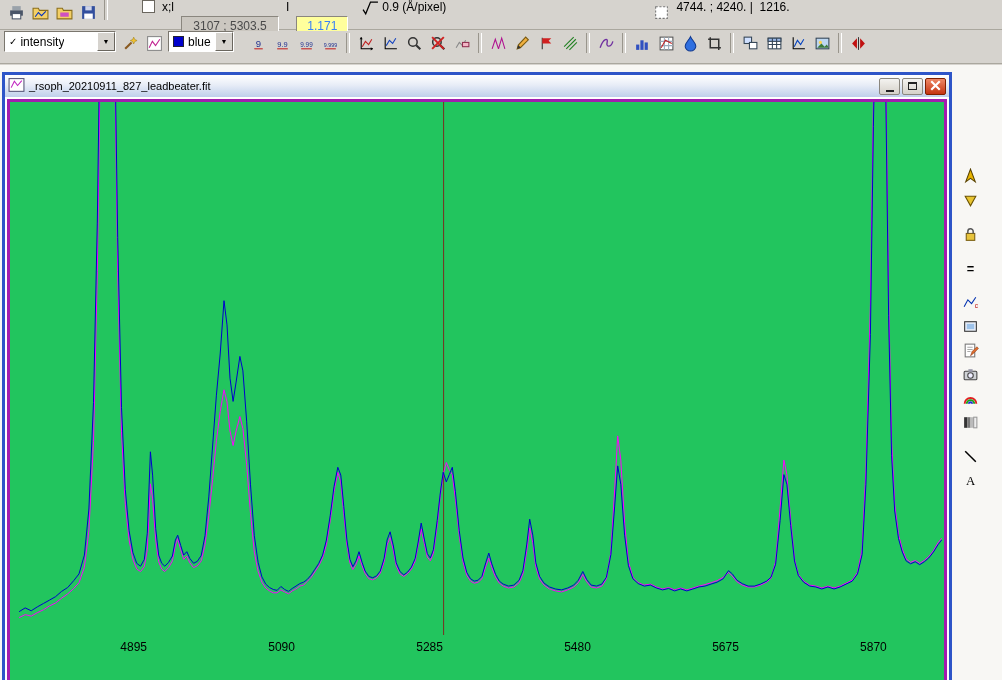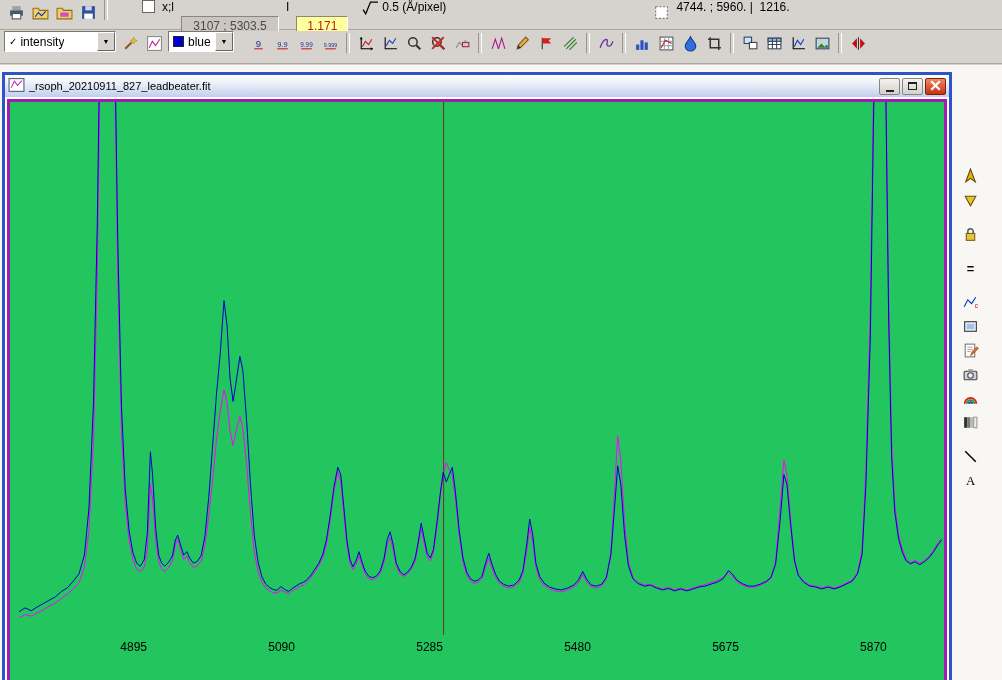--- a/index.html
+++ b/index.html
@@ -15,21 +15,21 @@
   .tb-btn{width:24px;height:24px;display:flex;align-items:center;justify-content:center;
           border:1px solid transparent;}
   .sep{width:2px;height:20px;border-left:1px solid #99958c;border-right:1px solid #fff;margin:0 4px;}
   .chk{width:11px;height:11px;background:#fff;border:1px solid #6a665e;display:inline-block;
        margin-left:30px;margin-right:4px;}
   .lbl{margin:0 3px;white-space:pre;font-size:12px;}
   .field{display:inline-flex;align-items:center;justify-content:center;height:17px;padding:0 4px;
          border:1px solid;border-color:#8a867e #ffffff #ffffff #8a867e;background:#cbc7c0;
          color:#4a4a4a;margin:16px 4px;font-size:12px;}
   .field.coord{width:88px;}
-  .field.yellow{background:#ffff9c;color:#b91c1c;width:42px;}
+  .field.yellow{background:#ffff9c;color:#3b82f6;width:42px;}
   .spacer{width:200px;}
   .dsp-icon{display:inline-flex;margin-left:10px;}
   
   .combo{display:inline-flex;align-items:center;height:21px;background:#fff;
          border:1px solid;border-color:#7a766e #fff #fff #7a766e;box-sizing:border-box;
          padding-left:4px;margin:0 2px;}
   .combo.mode{width:112px;}
   .combo.color{width:66px;margin-right:12px;}
   .combo .val{white-space:nowrap;overflow:hidden;font-size:12px;}
   .combo .check{font-size:10px;margin-right:3px;}
@@ -97,28 +97,28 @@
     <span class="chk"></span>
     <span class="lbl">x;l</span>
     <span class="field coord">3107 ; 5303.5</span>
     <span class="lbl">I</span>
     <span class="field yellow">1.171</span>
     <span class="dsp-icon">
         <svg width="17" height="17" viewBox="0 0 16 16">
           <path d="M1 9l2.5 4L8 2h7" fill="none" stroke="#000" stroke-width="1.2"></path>
         </svg>
       </span>
-    <span class="lbl">0.5 (Å/pixel)</span>
+    <span class="lbl">0.9 (Å/pixel)</span>
     <span class="spacer"></span>
     <button class="tb-btn">
         <svg width="17" height="17" viewBox="0 0 16 16">
           <rect x="2.5" y="2.5" width="11" height="11" fill="#fff" stroke="#777" stroke-dasharray="2 1.5"></rect>
         </svg>
       </button>
-    <span class="lbl">4744. ; 5960. |  1216.</span>
+    <span class="lbl">4744. ; 4240. |  1216.</span>
   </div>
 
   <div class="tb tb2">
     <div class="combo mode">
       <span class="check">✓</span>
       <span class="val">intensity</span>
       <span class="arrow">▼</span>
     </div>
     <button class="tb-btn">
         <svg width="17" height="17" viewBox="0 0 16 16">

